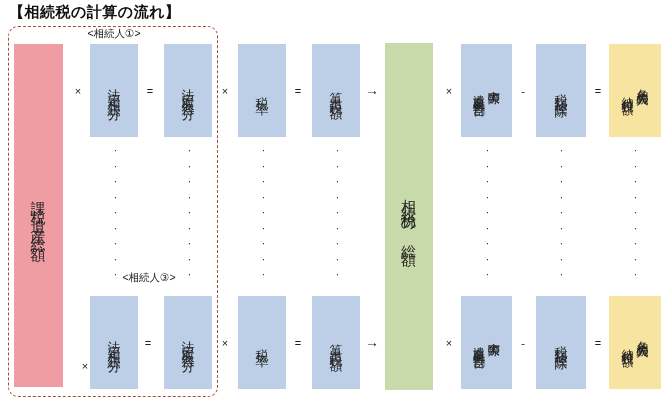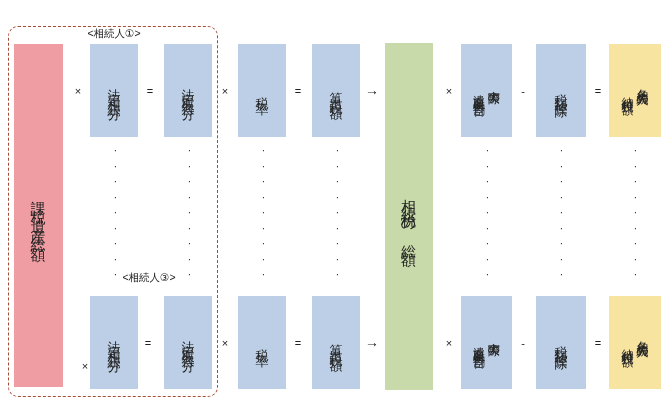--- a/index.html
+++ b/index.html
@@ -41,20 +41,21 @@
     position:absolute;width:12px;text-align:center;
     writing-mode:vertical-rl;text-orientation:upright;
     font-size:10px;letter-spacing:4.5px;line-height:1;color:#222;
   }
 </style>
 </head>
 <body>
 
 <div class="canvas">
 
+  <div class="title">【相続税の計算の流れ】</div>
 
   <div class="dashed-border"></div>
 
   <div class="heir-label" style="left:114px;top:27px;">&lt;相続人①&gt;</div>
   <div class="heir-label" style="left:113px;top:271px;margin-left:36px;">&lt;相続人③&gt;</div>
 
   <div class="box pink" style="left:14px;top:44px;width:49px;height:343px;">
     <span class="vtext big">課税遺産総額</span>
   </div>
   <div class="box green" style="left:385px;top:43px;width:48px;height:347px;">

